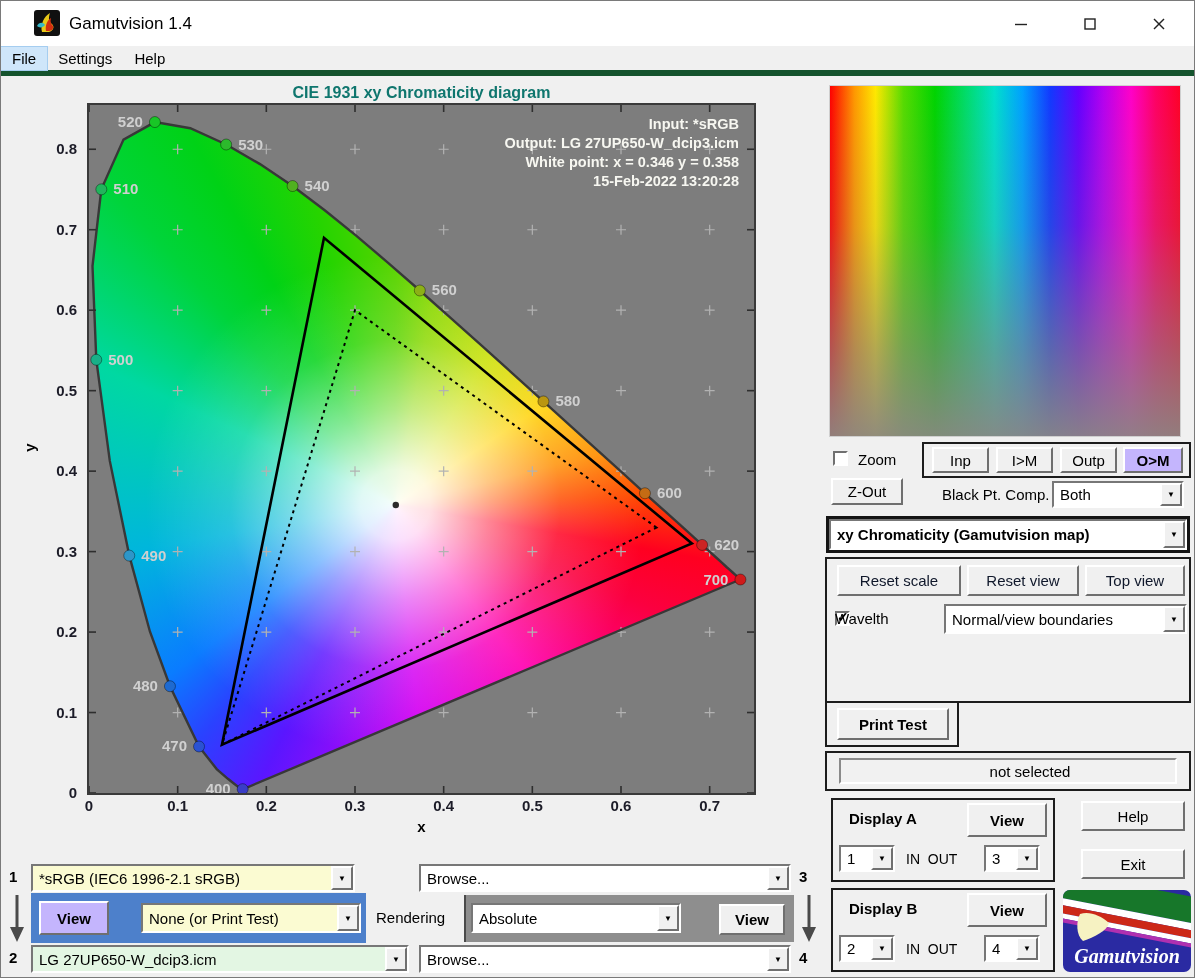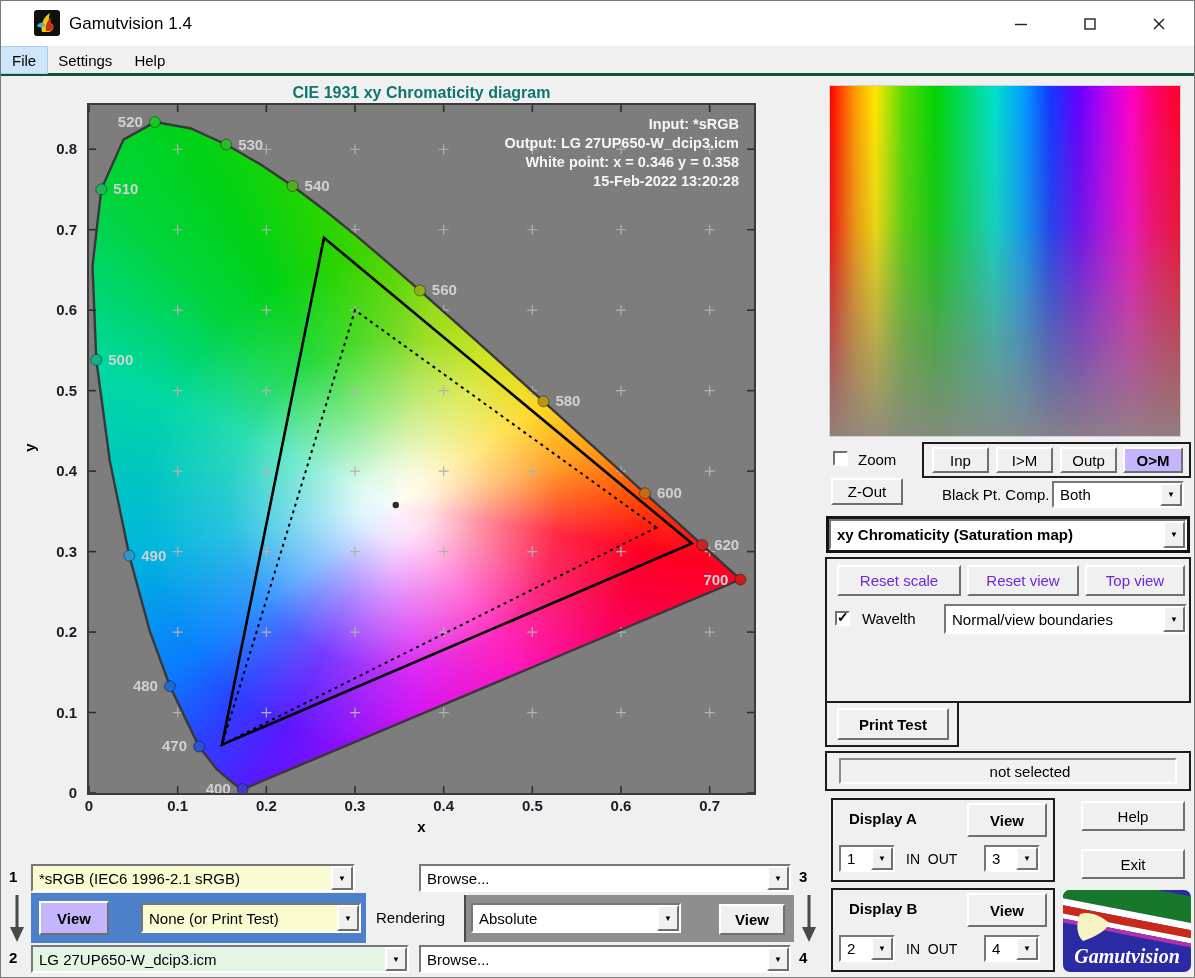--- a/index.html
+++ b/index.html
@@ -8,21 +8,21 @@
     font-family:"Liberation Sans",sans-serif;color:#000;overflow:hidden;
     border:1px solid #7a7a7a;}
   
   .titlebar{position:absolute;left:0;top:0;width:100%;height:45px;background:#ffffff;}
   .app-icon{position:absolute;left:33px;top:9px;width:26px;height:26px;}
   .app-title{position:absolute;left:68px;top:0;height:45px;display:flex;align-items:center;font-size:17px;}
   .winbtn{position:absolute;top:0;width:50px;height:45px;display:flex;align-items:center;justify-content:center;}
   .winbtn svg{display:block;}
   
   .menubar{position:absolute;left:0;top:45px;width:100%;height:30px;background:#f0f0f0;
-    border-bottom:3px solid #14532d;display:flex;align-items:stretch;font-size:15px;}
+    border-bottom:6px solid #14532d;display:flex;align-items:stretch;font-size:15px;}
   .menuitem{display:flex;align-items:center;padding:0 11px;margin-top:1px;}
   .menuitem.active{background:#cfe6fa;outline:1px solid #a5cdf0;}
   
   .chart-title{position:absolute;left:88px;top:83px;width:665px;text-align:center;
     font-size:16px;font-weight:700;color:#0f766e;}
   .plot{position:absolute;left:88px;top:104px;width:665px;height:688px;background:#7d7d7d;
     box-shadow:0 0 0 2px #3a3a3a;}
   #gamut-fill{position:absolute;left:0;top:0;width:100%;height:100%;
     background:
       radial-gradient(circle 250px at 46.1% 58.1%,
@@ -38,21 +38,21 @@
   .ytickbox div{position:absolute;right:0;width:100%;text-align:right;font-size:15px;font-weight:700;color:#1c1c28;}
   .xtickbox{position:absolute;left:88px;top:796px;width:665px;height:20px;}
   .xtickbox div{position:absolute;width:44px;text-align:center;font-size:15px;font-weight:700;color:#1c1c28;}
   .xaxis-title{position:absolute;left:88px;top:817px;width:665px;text-align:center;font-size:15px;font-weight:700;}
   .yaxis-title{position:absolute;left:24px;top:438px;font-size:15px;font-weight:700;transform:rotate(-90deg);}
   
   .btn{position:absolute;background:#f0f0f0;border:2px solid;border-color:#ffffff #6f6f6f #6f6f6f #ffffff;
     display:flex;align-items:center;justify-content:center;font-size:15px;cursor:default;}
   .btn.bold{font-weight:700;}
   .btn.yellow{background:#c4b5fd;}
-  .btn.disabled{color:#6d28d9;}
+  .btn.disabled{color:#0f172a;}
   .combo{position:absolute;background:#fff;border:2px solid;border-color:#777 #fff #fff #777;
     display:flex;align-items:center;padding-left:6px;font-size:15px;overflow:hidden;}
   .combo .ctext{white-space:nowrap;overflow:hidden;}
   .combo .cbtn{position:absolute;right:0;top:0;bottom:0;width:22px;background:#f0f0f0;
     border:2px solid;border-color:#fff #707070 #707070 #fff;display:flex;align-items:center;justify-content:center;
     font-size:8px;color:#000;}
   .combo.yellow{background:#fbfbd2;}
   .combo.green{background:#e3f6e3;}
   .combo.bold{font-weight:700;}
   .grp{position:absolute;border:2px solid #1c1c1c;}
@@ -280,30 +280,30 @@
   <div class="btn yellow bold" style="left:1122px;top:446px;width:60px;height:26px;">O&gt;M</div>
 
   <div class="btn" style="left:830px;top:477px;width:72px;height:27px;">Z-Out</div>
   <div class="lbl" style="left:941px;top:485px;">Black Pt. Comp.</div>
   <div class="combo" style="left:1051px;top:480px;width:132px;height:27px;">
     <span class="ctext">Both</span>
     <span class="cbtn">▼</span>
   </div>
 
   <div class="combo bold" style="left:828px;top:518px;width:358px;height:31px;box-shadow:0 0 0 3px #141414;">
-    <span class="ctext">xy Chromaticity (Saturation map)</span>
+    <span class="ctext">xy Chromaticity (Gamutvision map)</span>
     <span class="cbtn">▼</span>
   </div>
 
   <div class="grp" style="left:824px;top:556px;width:366px;height:146px;"></div>
   <div class="btn disabled" style="left:836px;top:564px;width:124px;height:31px;">Reset scale</div>
   <div class="btn disabled" style="left:966px;top:564px;width:112px;height:31px;">Reset view</div>
   <div class="btn disabled" style="left:1084px;top:564px;width:100px;height:31px;">Top view</div>
   <div class="chk checked" style="left:834px;top:610px;"></div>
-  <div class="lbl" style="left:861px;top:609px;">Wavelth</div>
+  <div class="lbl" style="left:834px;top:609px;">Wavelth</div>
   <div class="combo" style="left:943px;top:603px;width:243px;height:30px;">
     <span class="ctext">Normal/view boundaries</span>
     <span class="cbtn">▼</span>
   </div>
 
   <div class="grp" style="left:824px;top:700px;width:134px;height:46px;"></div>
   <div class="btn bold" style="left:836px;top:707px;width:112px;height:32px;">Print Test</div>
 
   <div class="grp" style="left:824px;top:750px;width:366px;height:40px;"></div>
   <div class="inset" style="left:838px;top:757px;width:338px;height:26px;padding-left:44px;">not selected</div>

